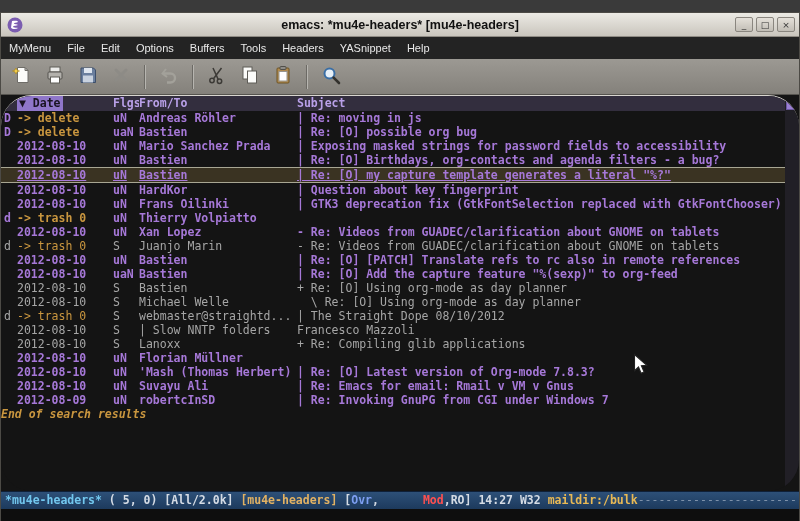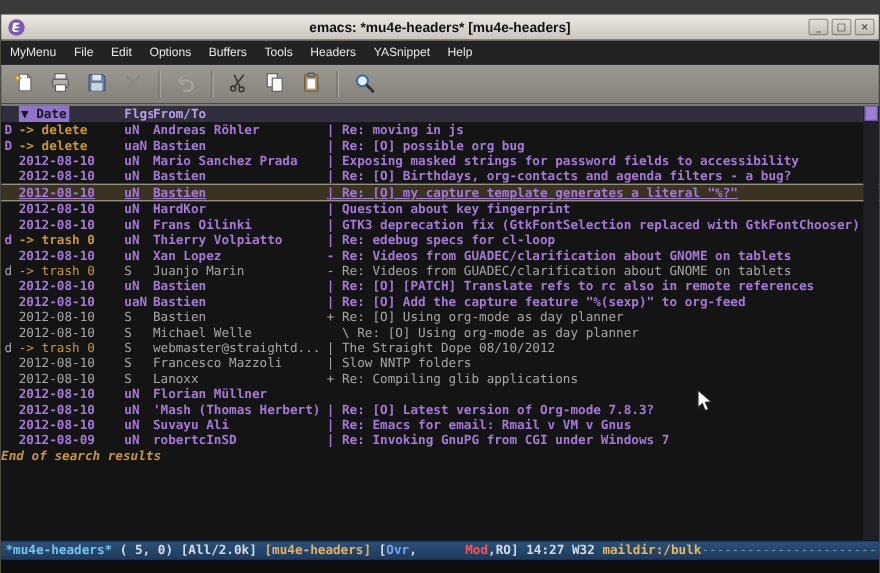--- a/index.html
+++ b/index.html
@@ -36,21 +36,21 @@
   
   .toolbar {
     flex:0 0 36px; height:36px; background:linear-gradient(#9c9993,#84817b);
     border-bottom:1px solid #56544f; display:flex; align-items:center; padding:0 6px; gap:3px;
   }
   .tb { width:30px; height:28px; background:transparent; border:1px solid transparent;
         display:flex; align-items:center; justify-content:center; padding:0; }
   .tb svg { width:20px; height:20px; }
   .tb-sep { width:0; height:24px; border-left:1px solid #6c6a65; border-right:1px solid #b7b5b0; margin:0 5px; }
   
-  .content { flex:1 1 auto; position:relative; border-top:1px solid #d9d6d0; background:#141414; overflow:hidden; }
+  .content { flex:1 1 auto; position:relative; border-top:1px solid #d9d6d0; background:#141414; overflow:hidden;border-radius:31px; }
   .header-line {
     height:15px; line-height:15px; background:#332e3e; color:#b9a0e8;
     display:grid; grid-template-columns:13px 96px 26px 158px 1fr;
     padding-left:3px; font-size:11.5px; font-weight:bold; white-space:pre;
   }
   .hl-date-box { background:#8f76c9; color:#191322; display:inline-block; padding:0 2px; }
   .row {
     display:grid; grid-template-columns:13px 96px 26px 158px 1fr;
     padding-left:3px; height:14px; line-height:14px; font-size:11.5px; white-space:pre;
   }
@@ -182,39 +182,40 @@
           </svg></span>
     </button>
   </div>
 
   <div class="content">
     <div class="header-line">
       <span class="cell"></span>
       <span class="cell"><span class="hl-date-box">▼ Date</span></span>
       <span class="cell">Flgs</span>
       <span class="cell">From/To</span>
+      <span class="cell">Subject</span>
     </div>
 
     <div id="message-list">
         <div class="row unread"><span class="cell mark">D</span><span class="cell date marked">-&gt; delete</span><span class="cell flags">uN</span><span class="cell from">Andreas Röhler</span><span class="cell subject">| Re: moving in js</span></div>
         <div class="row unread"><span class="cell mark">D</span><span class="cell date marked">-&gt; delete</span><span class="cell flags">uaN</span><span class="cell from">Bastien</span><span class="cell subject">| Re: [O] possible org bug</span></div>
         <div class="row unread"><span class="cell mark"></span><span class="cell date">2012-08-10</span><span class="cell flags">uN</span><span class="cell from">Mario Sanchez Prada</span><span class="cell subject">| Exposing masked strings for password fields to accessibility</span></div>
         <div class="row unread"><span class="cell mark"></span><span class="cell date">2012-08-10</span><span class="cell flags">uN</span><span class="cell from">Bastien</span><span class="cell subject">| Re: [O] Birthdays, org-contacts and agenda filters - a bug?</span></div>
         <div class="row unread current"><span class="cell mark"></span><span class="cell date">2012-08-10</span><span class="cell flags">uN</span><span class="cell from">Bastien</span><span class="cell subject">| Re: [O] my capture template generates a literal "%?"</span></div>
         <div class="row unread"><span class="cell mark"></span><span class="cell date">2012-08-10</span><span class="cell flags">uN</span><span class="cell from">HardKor</span><span class="cell subject">| Question about key fingerprint</span></div>
         <div class="row unread"><span class="cell mark"></span><span class="cell date">2012-08-10</span><span class="cell flags">uN</span><span class="cell from">Frans Oilinki</span><span class="cell subject">| GTK3 deprecation fix (GtkFontSelection replaced with GtkFontChooser)</span></div>
-        <div class="row unread"><span class="cell mark">d</span><span class="cell date marked">-&gt; trash 0</span><span class="cell flags">uN</span><span class="cell from">Thierry Volpiatto</span><span class="cell subject">| Re: edebug specs for cl-loop</span></div>
+        <div class="row unread"><span class="cell mark">d</span><span class="cell date marked">-&gt; trash 0</span><span class="cell flags">uN</span><span class="cell from">Thierry Volpiatto</span></div>
         <div class="row unread"><span class="cell mark"></span><span class="cell date">2012-08-10</span><span class="cell flags">uN</span><span class="cell from">Xan Lopez</span><span class="cell subject">- Re: Videos from GUADEC/clarification about GNOME on tablets</span></div>
         <div class="row read"><span class="cell mark">d</span><span class="cell date marked">-&gt; trash 0</span><span class="cell flags">S</span><span class="cell from">Juanjo Marin</span><span class="cell subject">- Re: Videos from GUADEC/clarification about GNOME on tablets</span></div>
         <div class="row unread"><span class="cell mark"></span><span class="cell date">2012-08-10</span><span class="cell flags">uN</span><span class="cell from">Bastien</span><span class="cell subject">| Re: [O] [PATCH] Translate refs to rc also in remote references</span></div>
         <div class="row unread"><span class="cell mark"></span><span class="cell date">2012-08-10</span><span class="cell flags">uaN</span><span class="cell from">Bastien</span><span class="cell subject">| Re: [O] Add the capture feature "%(sexp)" to org-feed</span></div>
         <div class="row read"><span class="cell mark"></span><span class="cell date">2012-08-10</span><span class="cell flags">S</span><span class="cell from">Bastien</span><span class="cell subject">+ Re: [O] Using org-mode as day planner</span></div>
         <div class="row read"><span class="cell mark"></span><span class="cell date">2012-08-10</span><span class="cell flags">S</span><span class="cell from">Michael Welle</span><span class="cell subject">  \ Re: [O] Using org-mode as day planner</span></div>
         <div class="row read"><span class="cell mark">d</span><span class="cell date marked">-&gt; trash 0</span><span class="cell flags">S</span><span class="cell from">webmaster@straightd...</span><span class="cell subject">| The Straight Dope 08/10/2012</span></div>
-        <div class="row read"><span class="cell mark"></span><span class="cell date">2012-08-10</span><span class="cell flags">S</span><span class="cell from">Francesco Mazzoli</span><span class="cell subject">| Slow NNTP folders</span></div>
+        <div class="row read"><span class="cell mark"></span><span class="cell date">2012-08-10</span><span class="cell flags">S</span><span class="cell subject">| Slow NNTP folders</span><span class="cell from">Francesco Mazzoli</span></div>
         <div class="row read"><span class="cell mark"></span><span class="cell date">2012-08-10</span><span class="cell flags">S</span><span class="cell from">Lanoxx</span><span class="cell subject">+ Re: Compiling glib applications</span></div>
         <div class="row unread"><span class="cell mark"></span><span class="cell date">2012-08-10</span><span class="cell flags">uN</span><span class="cell from">Florian Müllner</span></div>
         <div class="row unread"><span class="cell mark"></span><span class="cell date">2012-08-10</span><span class="cell flags">uN</span><span class="cell from">'Mash (Thomas Herbert)</span><span class="cell subject">| Re: [O] Latest version of Org-mode 7.8.3?</span></div>
         <div class="row unread"><span class="cell mark"></span><span class="cell date">2012-08-10</span><span class="cell flags">uN</span><span class="cell from">Suvayu Ali</span><span class="cell subject">| Re: Emacs for email: Rmail v VM v Gnus</span></div>
         <div class="row unread"><span class="cell mark"></span><span class="cell date">2012-08-09</span><span class="cell flags">uN</span><span class="cell from">robertcInSD</span><span class="cell subject">| Re: Invoking GnuPG from CGI under Windows 7</span></div>
       </div>
 
     <div class="footer">End of search results</div>
 
     <div class="scrollbar">

